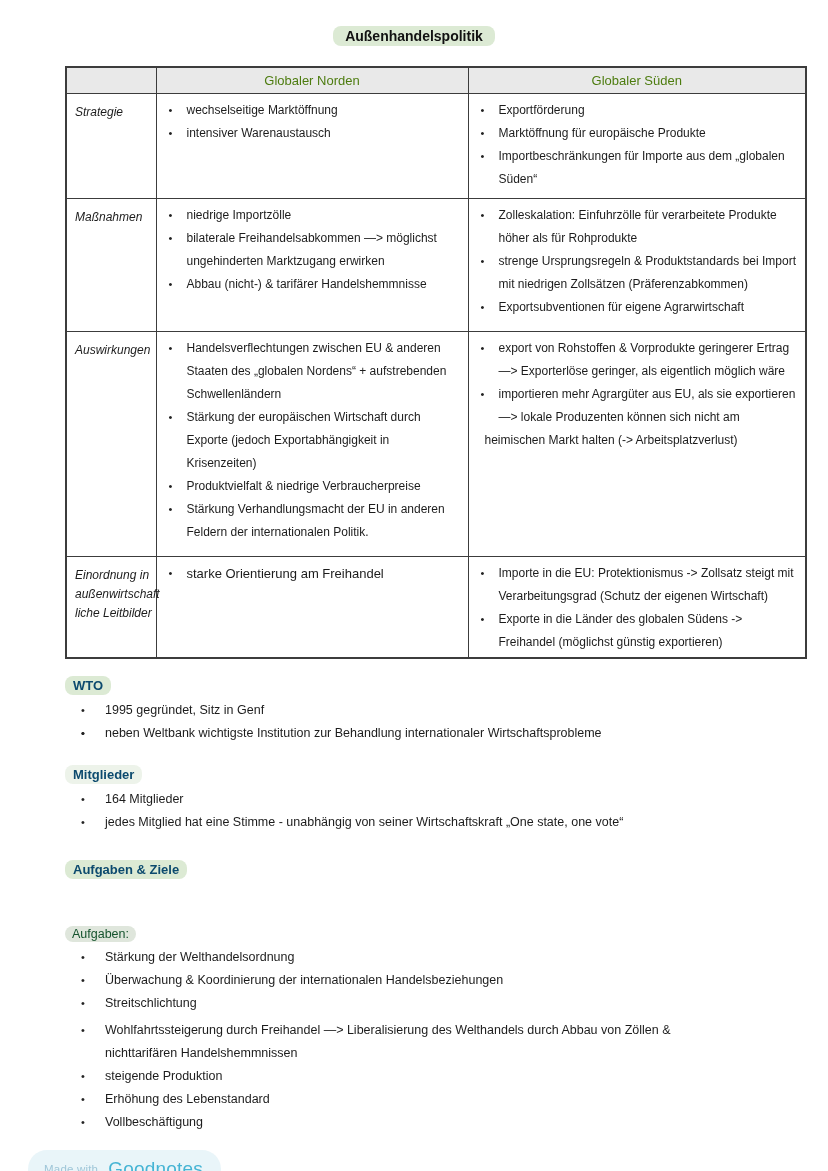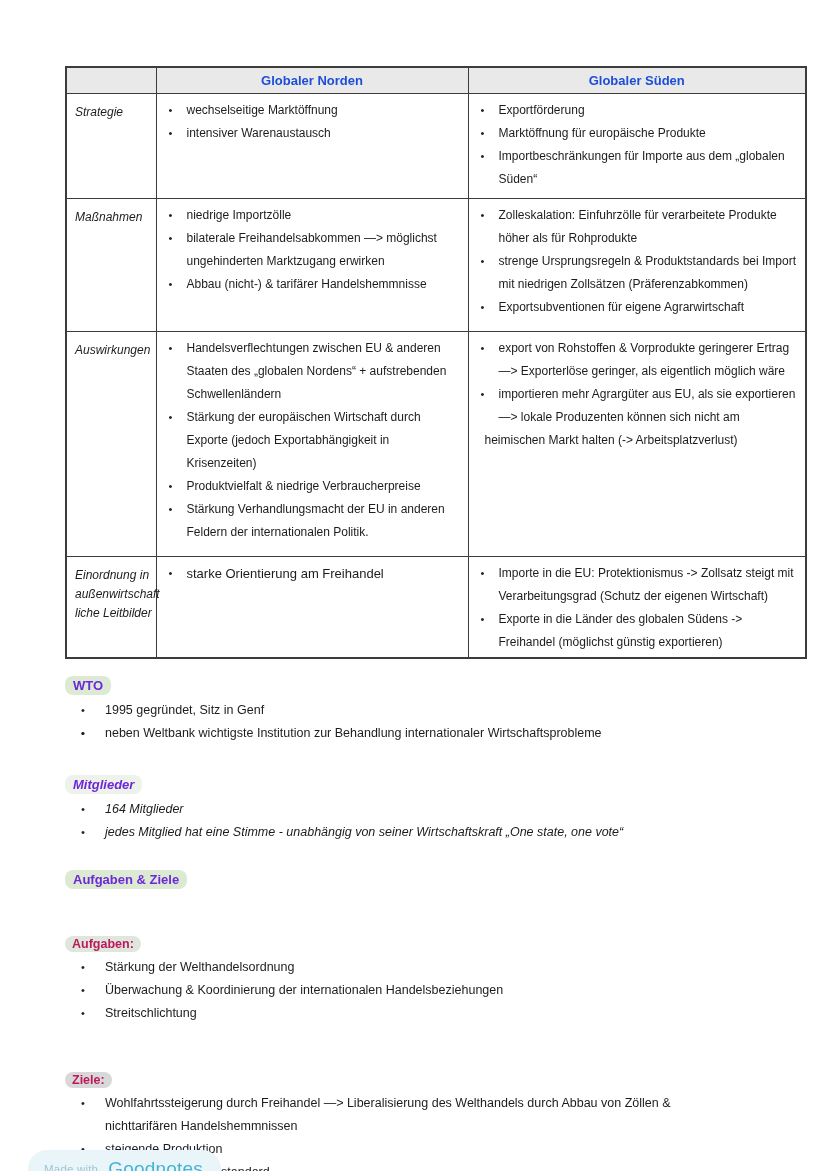--- a/index.html
+++ b/index.html
@@ -17,21 +17,21 @@
   }
 
   
   table.main {
     position:absolute; left:65px; top:66px; width:740px;
     border-collapse:collapse; table-layout:fixed;
     border:2px solid #3c3c3c;
   }
   table.main td, table.main th { border:1px solid #3c3c3c; vertical-align:top; }
   table.main th {
-    background:#e9e9e9; font-size:13px; font-weight:bold; color:#1d4ed8;
+    background:#e9e9e9; font-size:13px; font-weight:normal; color:#4d7c0f;
     height:26px; text-align:center; vertical-align:middle;
   }
   col.c-label { width:90px; }
   col.c-nord  { width:312px; }
   col.c-sued  { width:338px; }
   tr.r-strategie    td { height:105px; }
   tr.r-massnahmen   td { height:133px; }
   tr.r-auswirkungen td { height:225px; }
   tr.r-einordnung   td { height:102px; }
   td.row-label {
@@ -47,58 +47,61 @@
   }
   ul.blist li .dot {
     position:absolute; left:12px; top:0; font-size:11px; color:#222;
   }
   ul.blist li.nobullet { padding-left:16px; }
   td.cell-einordnung ul.blist li { font-size:13px; }
 
   
   .content { position:absolute; left:65px; top:666px; width:742px; }
   .h-pill {
-    display:inline-block; font-size:13px; font-weight:bold; color:#6d28d9;
+    display:inline-block; font-size:13px; font-weight:bold; color:#0c4a6e;
     border-radius:8px; padding:2px 8px; margin-left:0;
   }
   .h-green { background:#dcead4; }
   .h-faint { background:#edf3ea; }
   .sub-pill {
-    display:inline-block; font-size:12.5px; font-weight:bold; color:#be185d;
+    display:inline-block; font-size:12.5px; font-weight:normal; color:#14532d;
     border-radius:8px; padding:1px 7px;margin-top:41px;
   }
   .sub-aufgaben { background:#dfe6dc; }
   .sub-ziele { background:#d8d8d8; }
 
   ul.body-list { list-style:none; margin-top:4px; }
   ul.body-list li {
     position:relative; padding-left:40px; font-size:12.5px;
     line-height:23px; white-space:pre-line;
   }
   ul.body-list li .dot { position:absolute; left:16px; top:0; font-size:11px; color:#222; }
 
   .sec-wto { margin-top:10px; }
-  .sec-mitglieder { margin-top:30px;font-style:italic; }
+  .sec-mitglieder { margin-top:20px; }
   .sec-az { margin-top:26px; }
   .sec-az .sub-row { margin-top:6px; }
 
   
   .watermark {
     position:absolute; left:28px; top:1150px; height:38px;
     background:#e9f5f9; border-radius:19px;
     display:flex; align-items:center; padding:0 18px 0 16px; gap:10px;
   }
   .wm-prefix { font-size:11.5px; color:#9fc6d8; letter-spacing:0.2px; }
   .wm-brand  { font-size:19px; color:#45b4d4; letter-spacing:0.2px; }
 </style>
 </head>
 <body>
 
 <div class="page">
 
+  <div class="title-wrap">
+    <span class="title-pill">Außenhandelspolitik</span>
+  </div>
 
   <table class="main">
     <colgroup>
         <col class="c-label">
         <col class="c-nord">
         <col class="c-sued">
       </colgroup>
     <tbody>
         <tr>
       <th></th>
@@ -214,23 +217,20 @@
     <div class="sec-az">
       <span class="h-pill h-green">Aufgaben &amp; Ziele</span>
       <div class="sub-row">
         <span class="sub-pill sub-aufgaben">Aufgaben:</span>
       </div>
       <ul class="body-list">
           <li class="bullet-item"><span class="dot">•</span><span class="bi-text">Stärkung der Welthandelsordnung</span></li>
           <li class="bullet-item"><span class="dot">•</span><span class="bi-text">Überwachung &amp; Koordinierung der internationalen Handelsbeziehungen</span></li>
           <li class="bullet-item"><span class="dot">•</span><span class="bi-text">Streitschlichtung</span></li>
         </ul>
-      <div class="sub-row">
-        <span class="sub-pill sub-ziele">Ziele:</span>
-      </div>
       <ul class="body-list">
           <li class="bullet-item"><span class="dot">•</span><span class="bi-text">Wohlfahrtssteigerung durch Freihandel —&gt; Liberalisierung des Welthandels durch Abbau von Zöllen &amp;
 nichttarifären Handelshemmnissen</span></li>
           <li class="bullet-item"><span class="dot">•</span><span class="bi-text">steigende Produktion</span></li>
           <li class="bullet-item"><span class="dot">•</span><span class="bi-text">Erhöhung des Lebenstandard</span></li>
           <li class="bullet-item"><span class="dot">•</span><span class="bi-text">Vollbeschäftigung</span></li>
         </ul>
     </div>
 
   </div>

